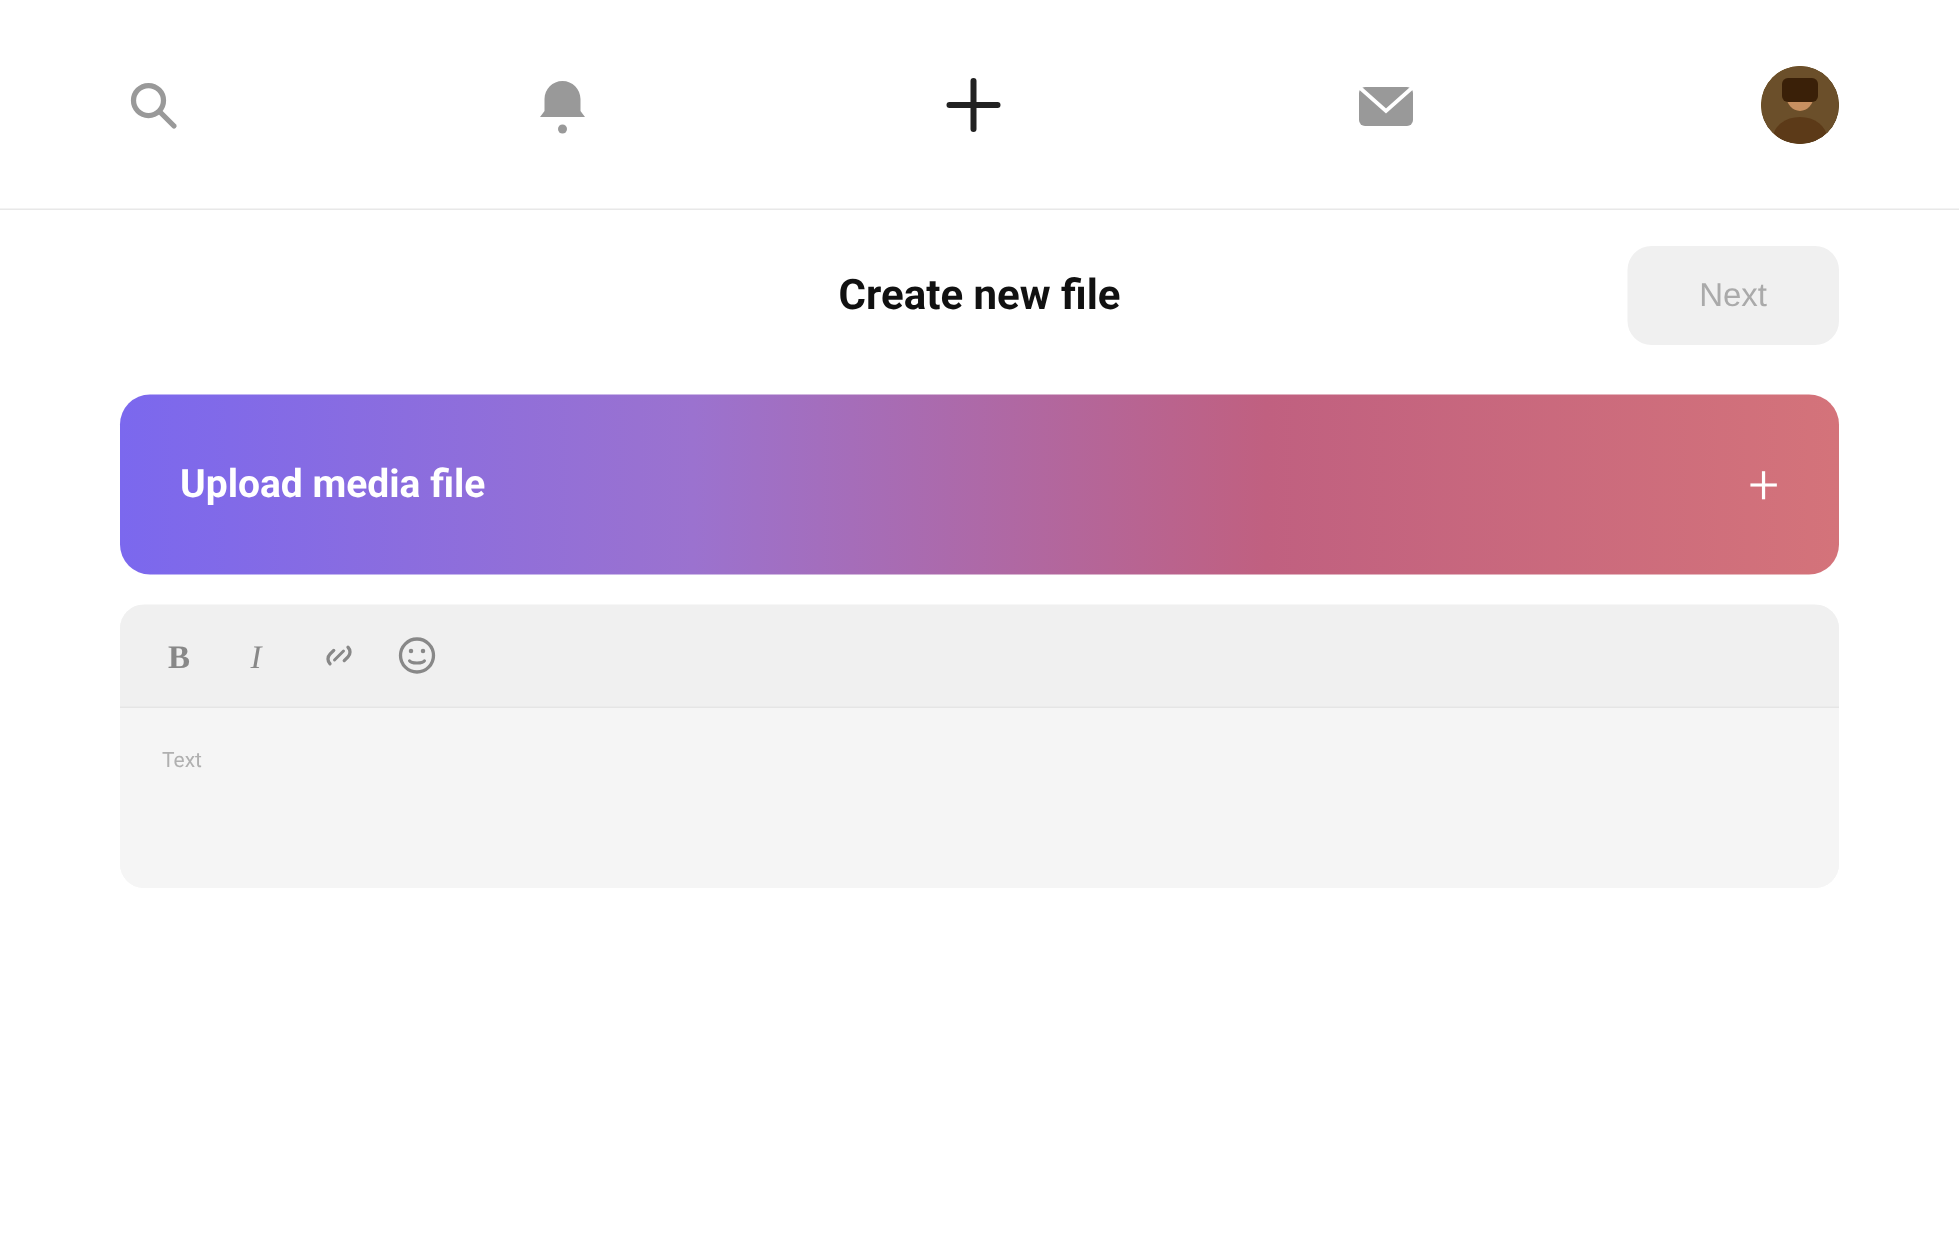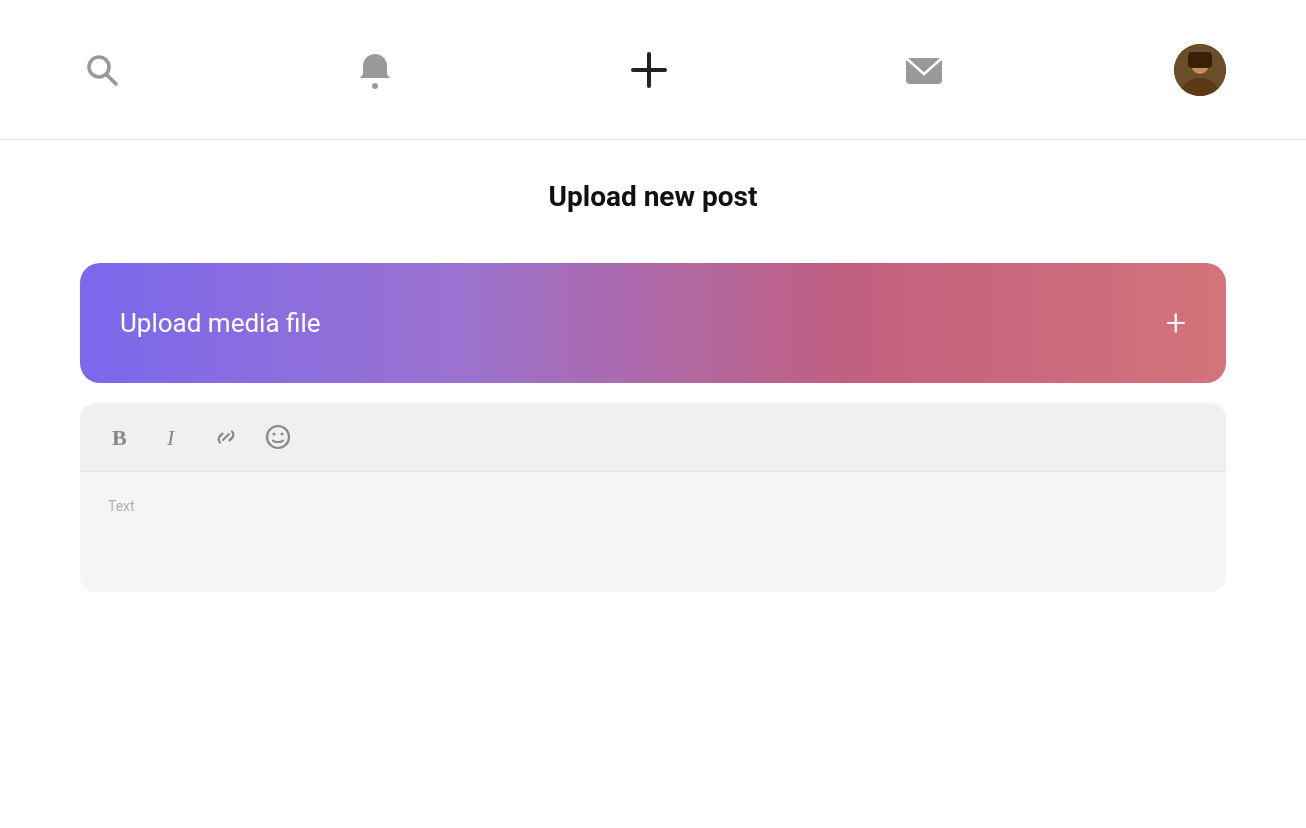--- a/index.html
+++ b/index.html
@@ -113,21 +113,21 @@
       display: flex;
       align-items: center;
       justify-content: space-between;
       padding: 0 40px;
       cursor: pointer;
       margin-bottom: 20px;
     }
 
     .upload-label {
       font-size: 26px;
-      font-weight: 400;
+      font-weight: 700;
       color: #ffffff;
     }
 
     .upload-plus {
       color: #ffffff;
       font-size: 36px;
       font-weight: 300;
       line-height: 1;
     }
 
@@ -216,21 +216,22 @@
         <ellipse cx="26" cy="48" rx="18" ry="14" fill="#5C3A18"></ellipse>
         <rect x="14" y="8" width="24" height="16" rx="4" fill="#3A2008"></rect>
       </svg>
     </div>
   </div>
 </nav>
 
 <main class="main-content">
 
   <div class="header-row">
-    <h1 class="page-title">Upload new post</h1>
+    <h1 class="page-title">Create new file</h1>
+    <button class="next-button">Next</button>
   </div>
 
   <div class="upload-area">
     <span class="upload-label">Upload media file</span>
     <span class="upload-plus">+</span>
   </div>
 
   <div class="text-editor">
     <div class="editor-toolbar">
 

